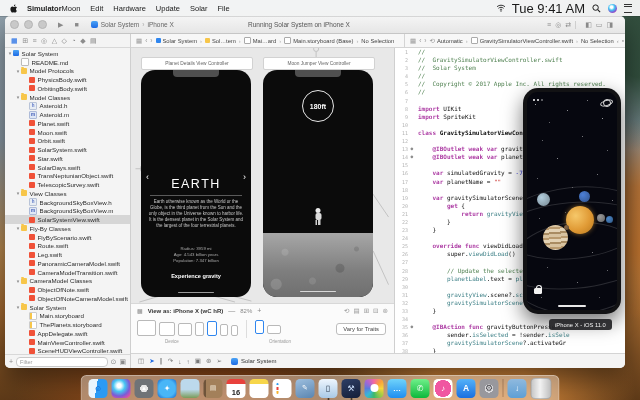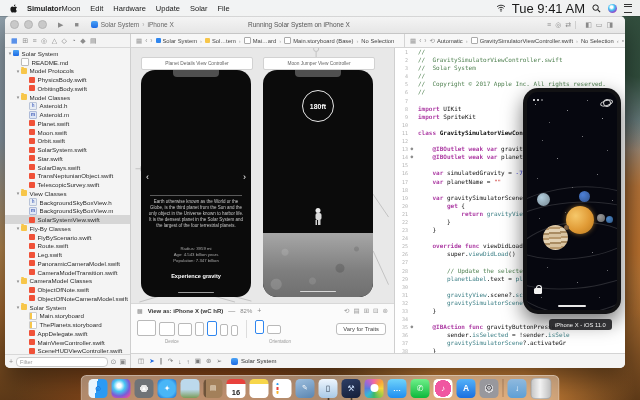--- a/index.html
+++ b/index.html
@@ -510,20 +510,21 @@
                   <path d="M245 150 L262 175"></path>
                     <path d="M246 210 L262 245"></path>
                 </g>
               </svg>
 
               <div class="scenetitle" style="left:10px;">Planet Details View Controller</div>
               <div class="phone" style="left:10px;">
                 <div class="notch"></div>
                 <span class="chev" style="left:5px;">‹</span>
                 <span class="chev" style="right:5px;">›</span>
+                <div class="earth-h">EARTH</div>
                 <div class="earth-hr"></div>
                 <div class="earth-p">Earth otherwise known as the World or the Globe, is the third planet from the Sun and the only object in the Universe known to harbor life. It is the densest planet in the Solar System and the largest of the four terrestrial planets.</div>
                 <div class="earth-stats" id="earth-stats">
                     <div>Radius: 3959 mi</div>
                     <div>Age: 4.543 billion years</div>
                     <div>Population: 7.347 billion</div>
                   </div>
                 <div class="earth-btn">Experience gravity</div>
                 <div class="homebar"></div>
               </div>

